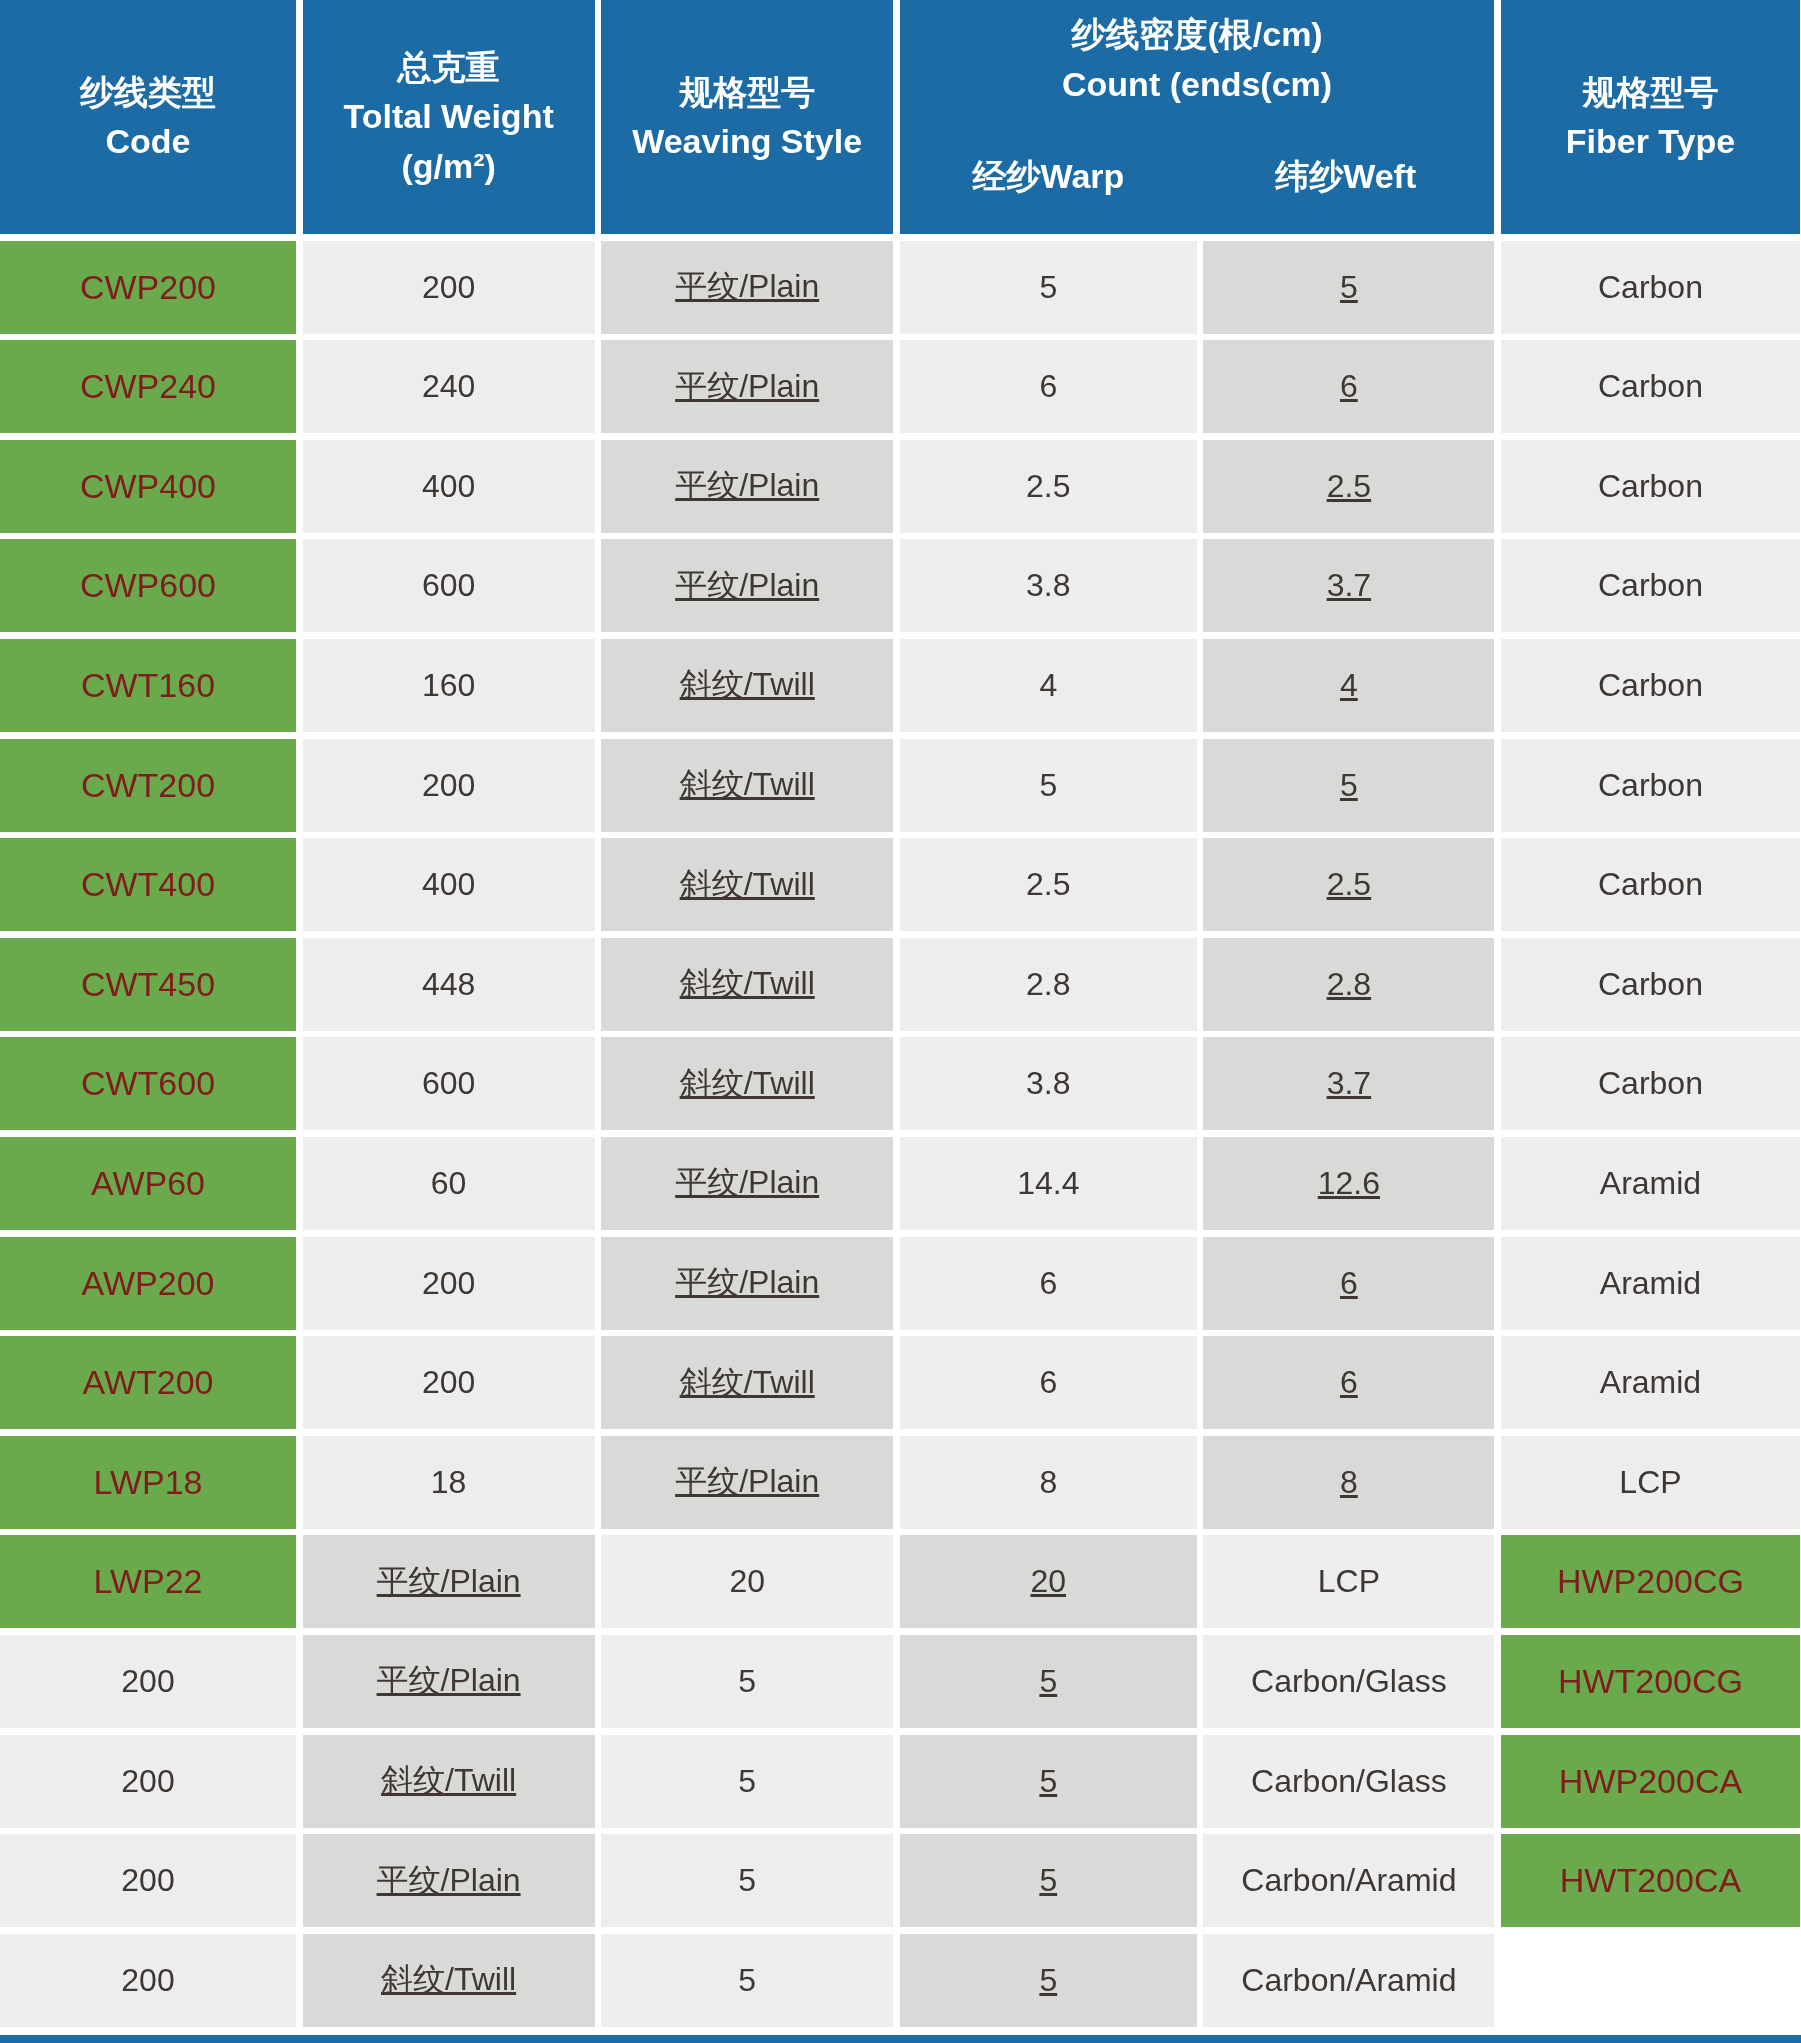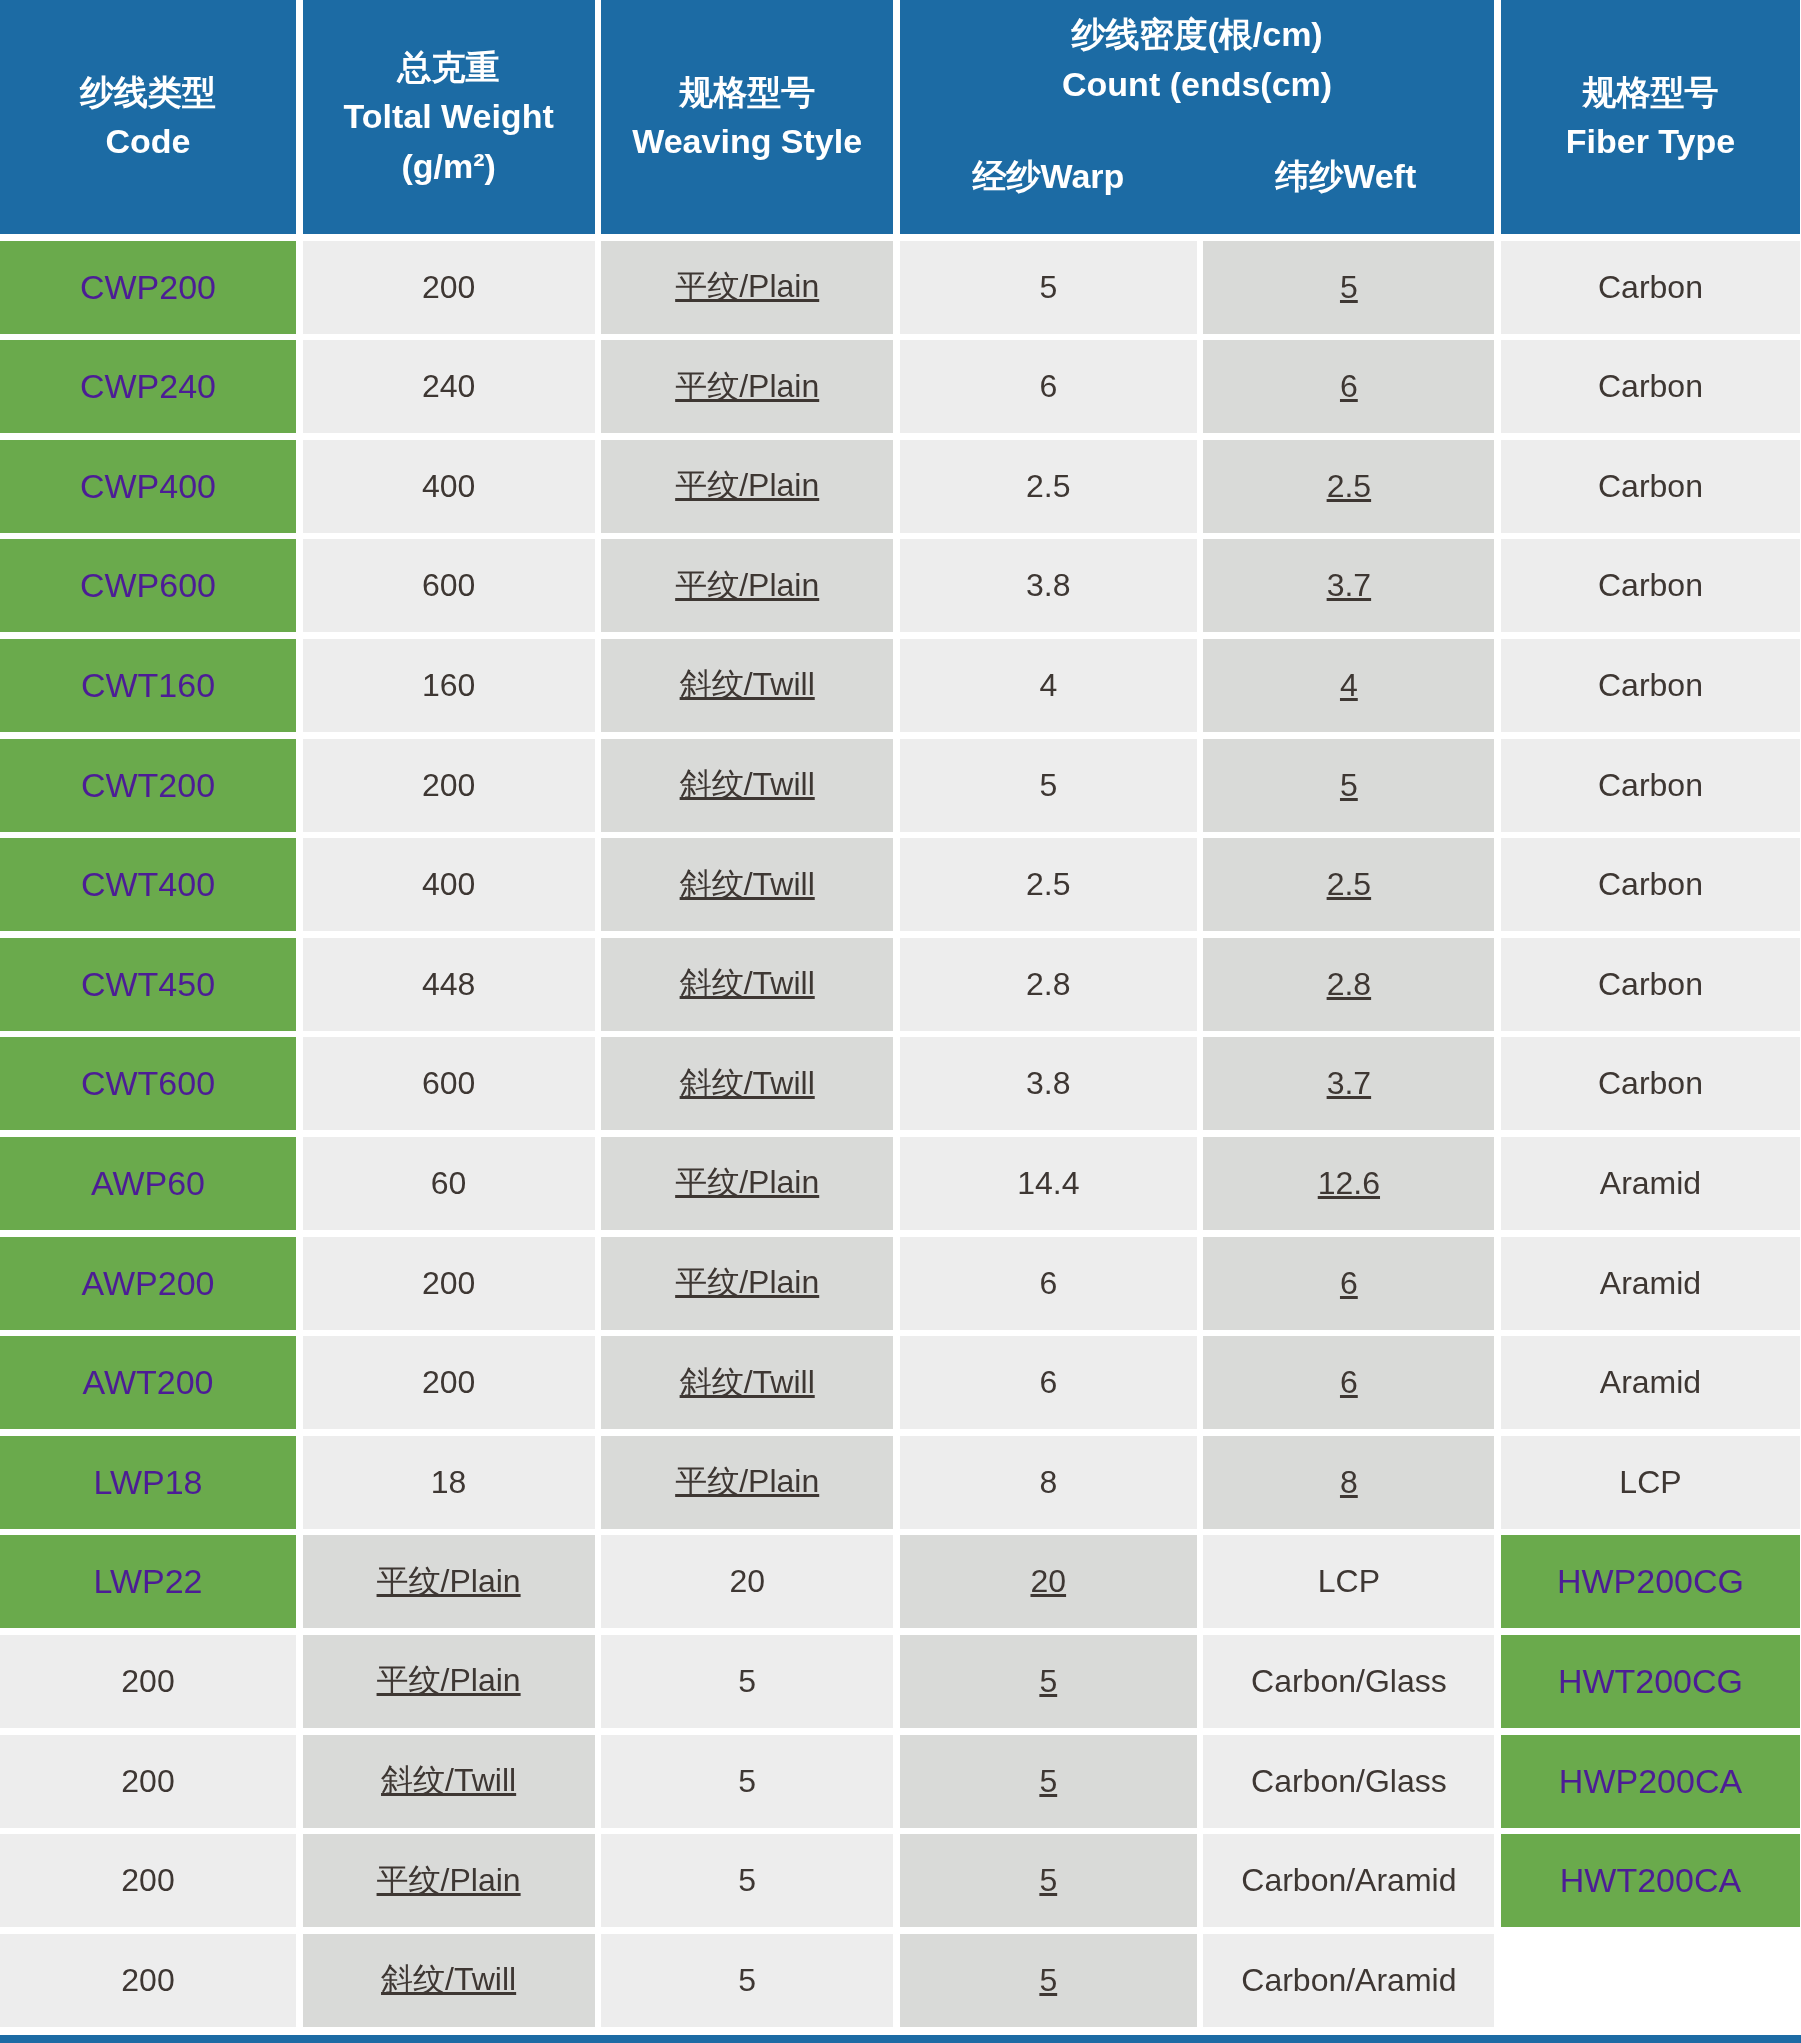--- a/index.html
+++ b/index.html
@@ -38,21 +38,21 @@
     grid-template-columns:296px 292px 292px 297px 291px 299px;
     grid-auto-rows:93px;
     gap:6.6px;
   }
   .cell {
     display:flex; align-items:center; justify-content:center;
     text-align:center;
     font-size:32px;
     color:var(--ink,#3e3733);
   }
-  .c-code { background:var(--green,#6aaa4c); color:#4c1d95; font-size:34px; }
+  .c-code { background:var(--green,#6aaa4c); color:#7f1d1d; font-size:34px; }
   .c-light { background:var(--light,#ededed); }
   .c-dark  { background:var(--dark,#d9dad8);text-decoration:underline; }
   .bottom-strip {
     position:absolute; left:0; right:0; bottom:0; height:7.6px;
     background:var(--blue,#1c6ba4);
   }
 </style>
 </head>
 <body>
 

